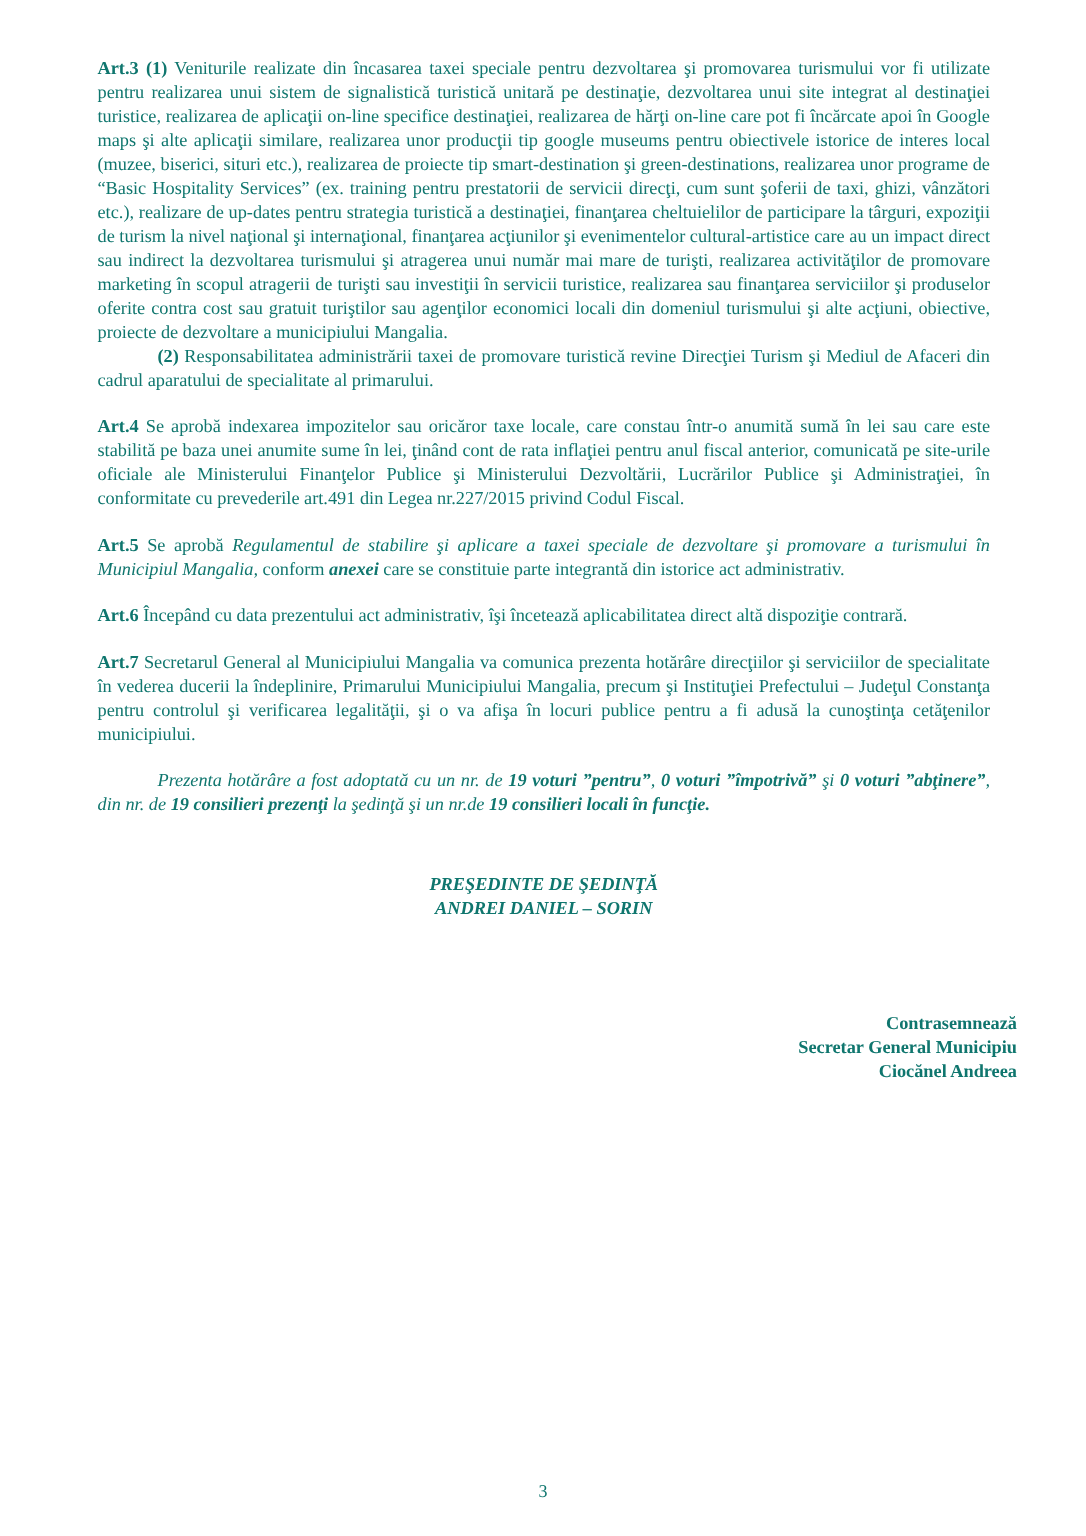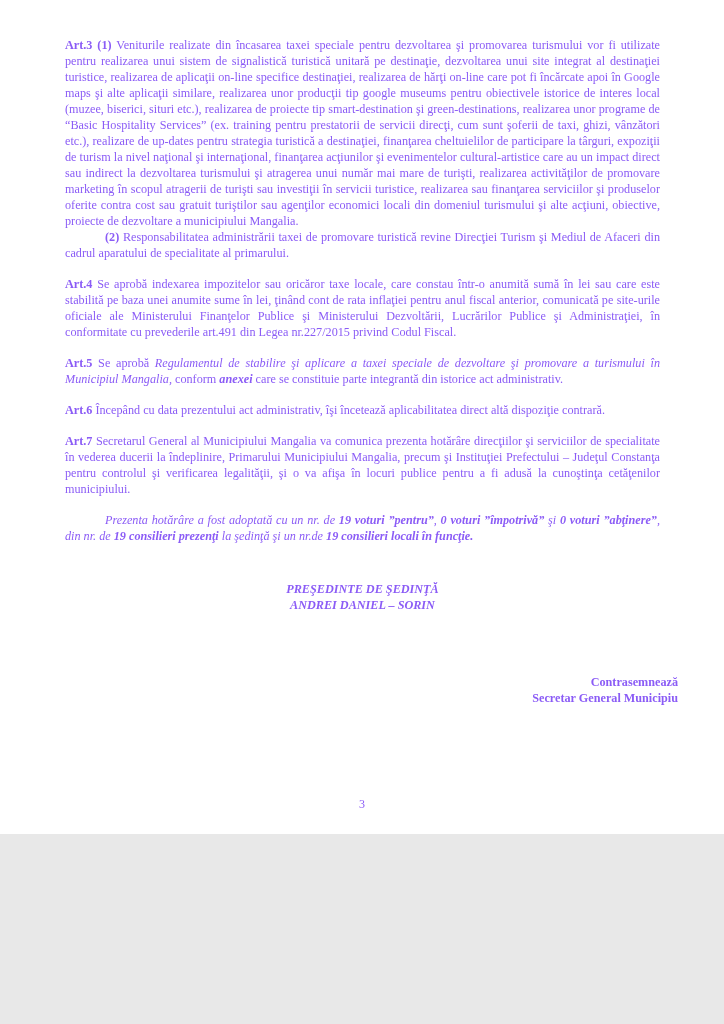--- a/index.html
+++ b/index.html
@@ -4,24 +4,24 @@
 <style>
   html, body {
     margin: 0;
     padding: 0;
     background: #e8e8e8;
     font-family: "Liberation Serif", "DejaVu Serif", serif;
   }
   .page {
     position: relative;
     width: 724px;
-    height: 834px;
+    height: 1024px;
     margin: 0 auto;
     background: #ffffff;
-    color: #8b5cf6;
+    color: #0f766e;
     box-sizing: border-box;
     padding: 37px 64px 16px 65px;
     font-size: 12.2px;
     line-height: 16px;
     overflow: hidden;
   }
   p {
     margin: 0 0 15px 0;
     text-align: justify;
   }
@@ -76,17 +76,18 @@
 
 
   <div class="sig-center">
     <div>PREŞEDINTE DE ŞEDINŢĂ</div>
     <div>ANDREI DANIEL – SORIN</div>
   </div>
 
   <div class="sig-right">
     <div>Contrasemnează</div>
     <div>Secretar General Municipiu</div>
+    <div>Ciocănel Andreea</div>
   </div>
 
   <div class="page-number">3</div>
 
 </div>
 
 </body></html>

